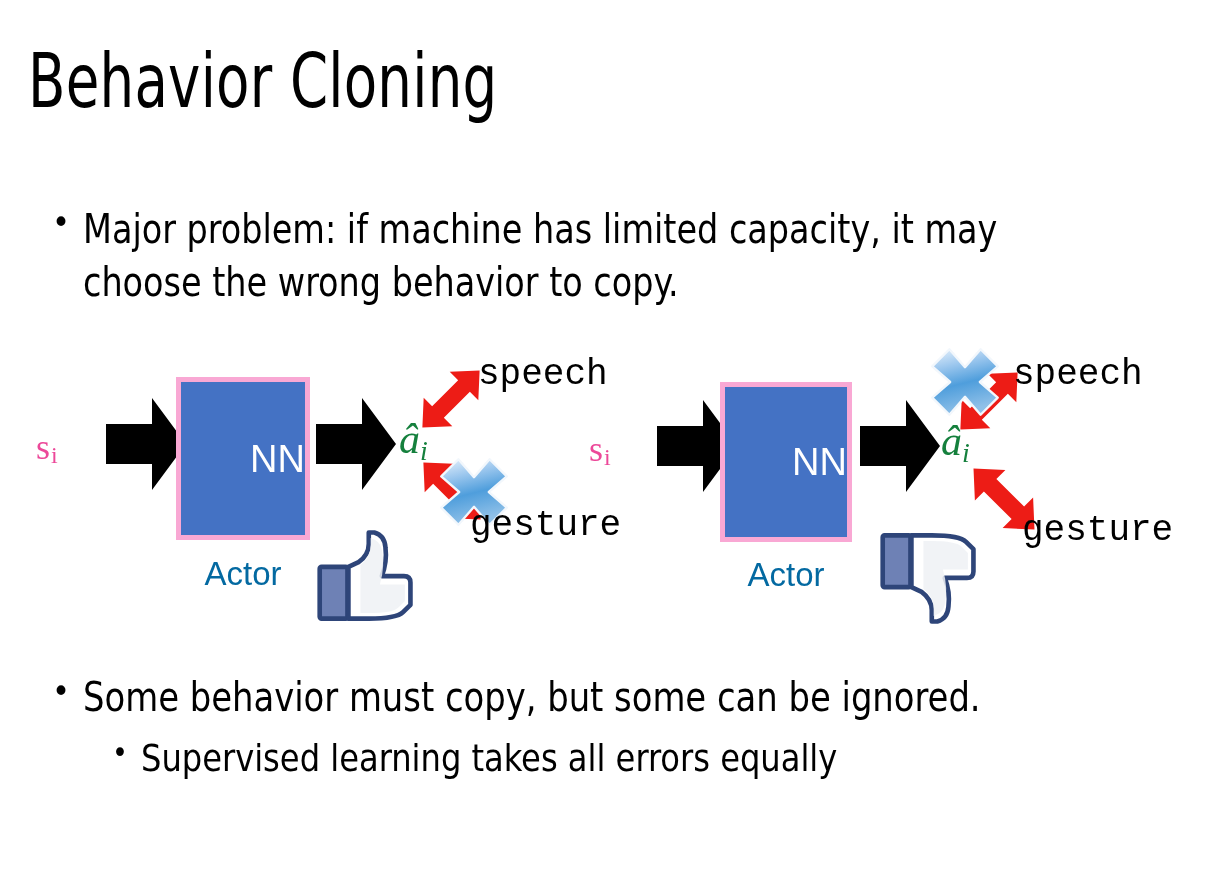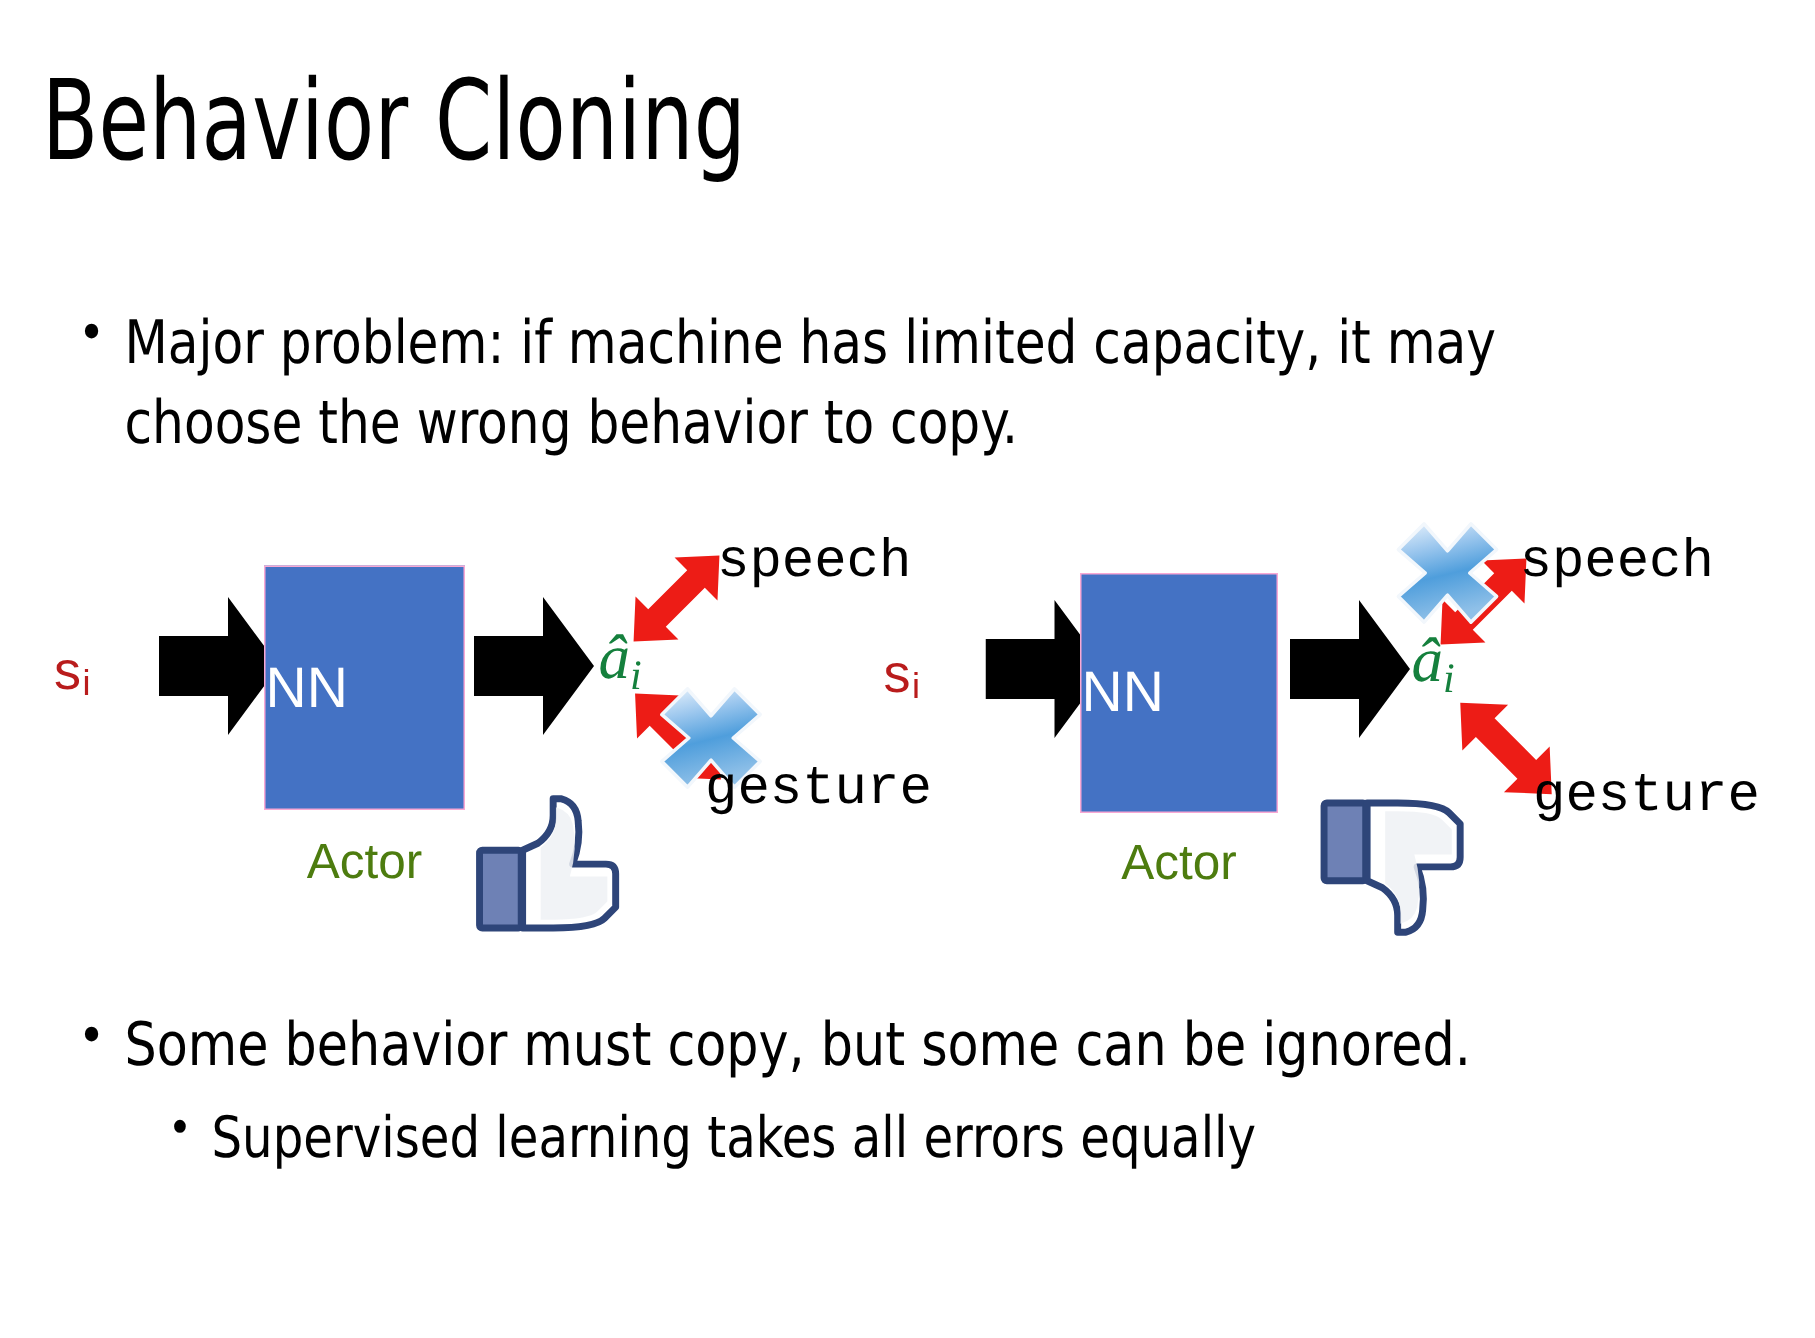--- a/index.html
+++ b/index.html
@@ -91,52 +91,52 @@
     position: absolute;
     top: 335px;
     width: 590px;
     height: 300px;
   }
   #diagram-left  { left: 10px; }
   #diagram-right { left: 565px; }
 
   .state-label {
     position: absolute;
-    font-family: Liberation Sans, sans-serif;
+    font-family: Liberation Serif, serif;
     font-size: 36px;
-    color: #b91c1c;
+    color: #ec4899;
     line-height: 1;
   }
   .state-label .sub {
     font-size: 24px;
     vertical-align: -4px;
     margin-left: 1px;
   }
 
   .nn-box {
     position: absolute;
     background: #4472C4;
-    border: 1px solid #f9a8d4;
+    border: 5px solid #f9a8d4;
     box-sizing: border-box;
     display: flex;
     align-items: center;
-    justify-content: flex-start;
+    justify-content: flex-end;
   }
   .nn-box .nn-label {
     color: #ffffff;
     font-family: "Liberation Sans", sans-serif;
     font-size: 38px;
     line-height: 1;
   }
 
   .actor-label {
     position: absolute;
     font-family: "Liberation Sans", sans-serif;
     font-size: 33px;
-    color: #4d7c0f;
+    color: #0369a1;
     text-align: center;
     line-height: 1;
   }
 
   .black-arrow { position: absolute; }
   .red-arrow   { position: absolute; }
   .blue-x      { position: absolute; }
   .thumb       { position: absolute; }
 
   .out-label {

